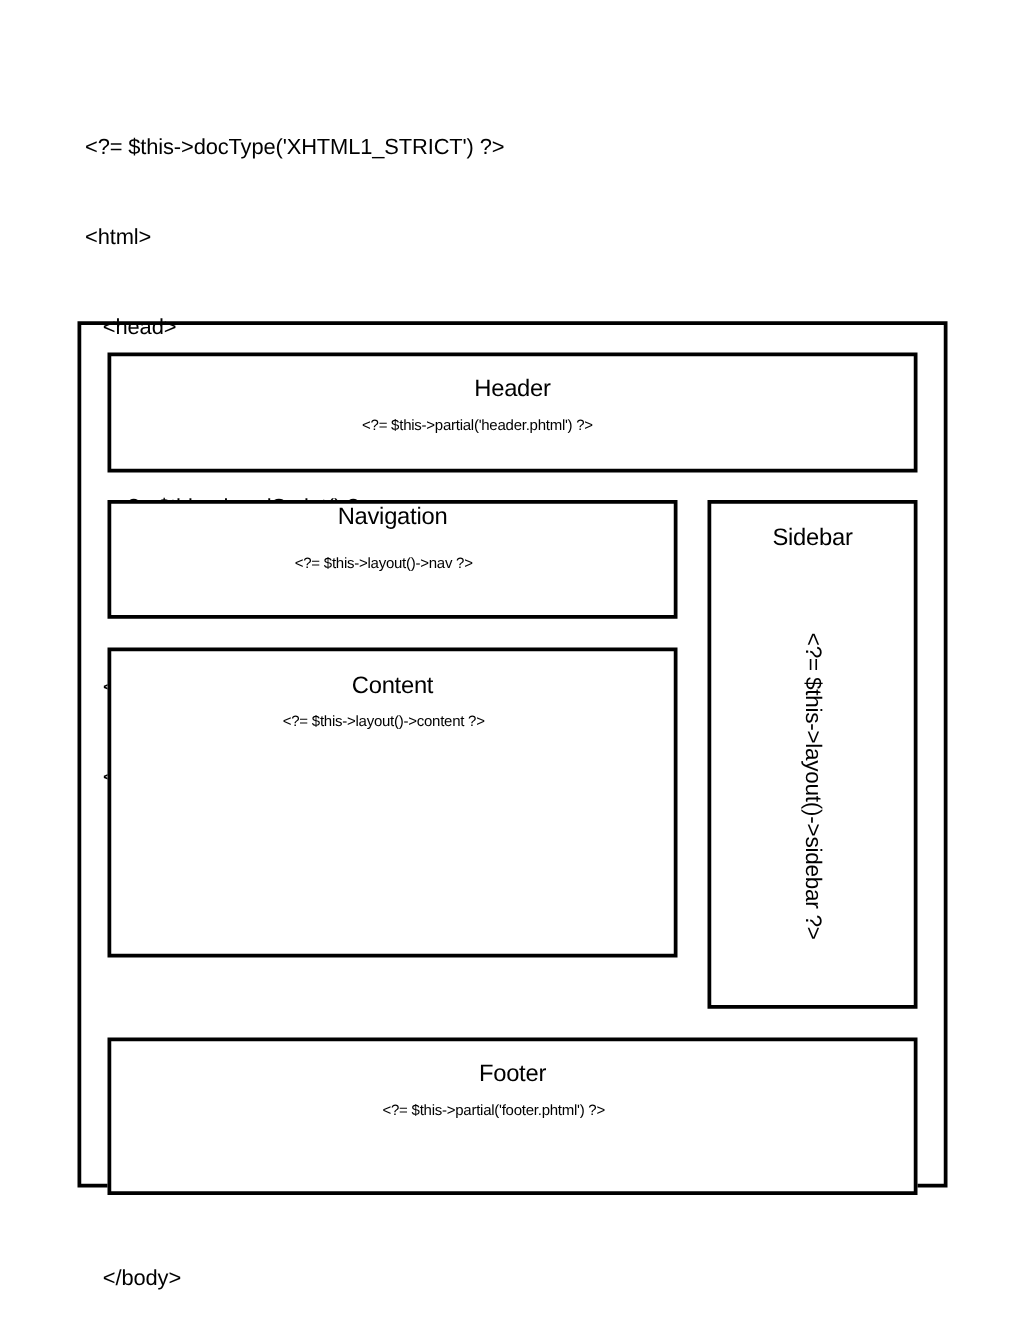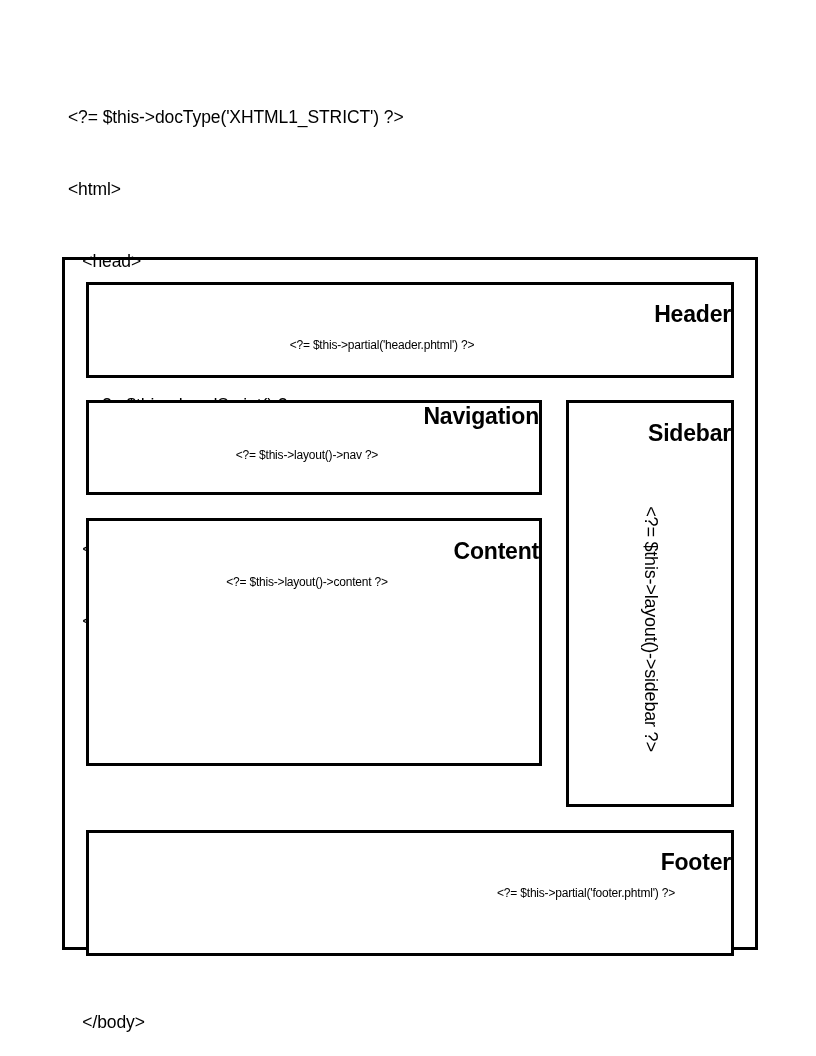--- a/index.html
+++ b/index.html
@@ -51,23 +51,23 @@
   }
 
   
   .region {
     position: absolute;
     border: 3px solid #000000;
     box-sizing: border-box;
     background: #ffffff;
   }
   .region-title {
-    text-align: right;
-    font-size: 23px;
-    font-weight: bold;
+    text-align: center;
+    font-size: 19px;
+    font-weight: normal;
     letter-spacing: -0.2px;
   }
   .region-code {
     text-align: center;
     font-size: 12px;
     letter-spacing: -0.2px;
     white-space: nowrap;
   }
 
   
@@ -128,21 +128,21 @@
   }
 
   
   #region-footer {
     left: 86px;
     top: 830px;
     width: 648px;
     height: 126px;
   }
   #region-footer .region-title { margin-top: 16px; }
-  #region-footer .region-code  { margin-top: 10px; padding-right: 56px; text-align: right; }
+  #region-footer .region-code  { margin-top: 10px; padding-right: 30px; }
 </style>
 </head>
 <body>
 
 <div class="code-block">
   <div class="code-line">&lt;?= $this-&gt;docType('XHTML1_STRICT') ?&gt;</div>
   <div class="code-line">&lt;html&gt;</div>
   <div class="code-line">   &lt;head&gt;</div>
   <div class="code-line">     &lt;?= $this-&gt;headTitle() ?&gt;</div>
   <div class="code-line">     &lt;?= $this-&gt;headScript() ?&gt;</div>

